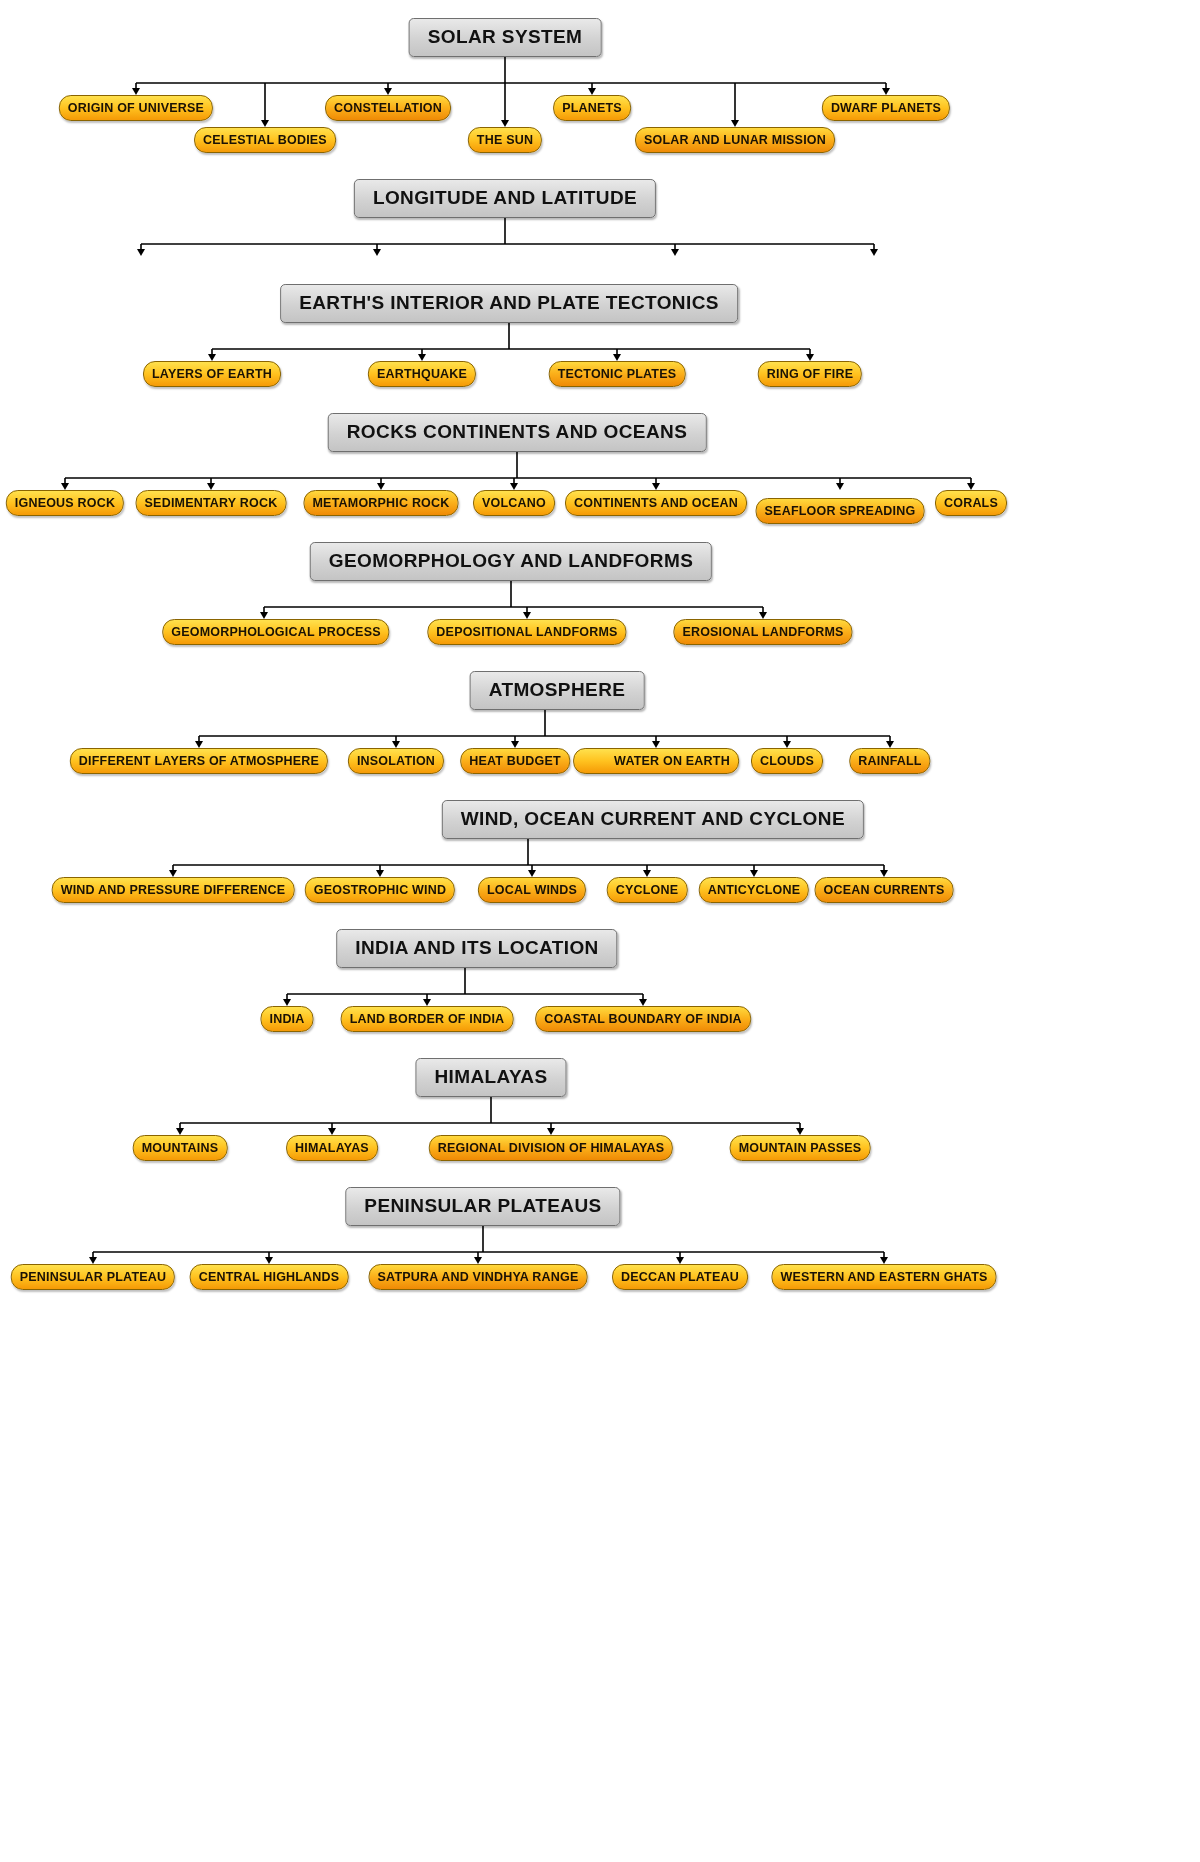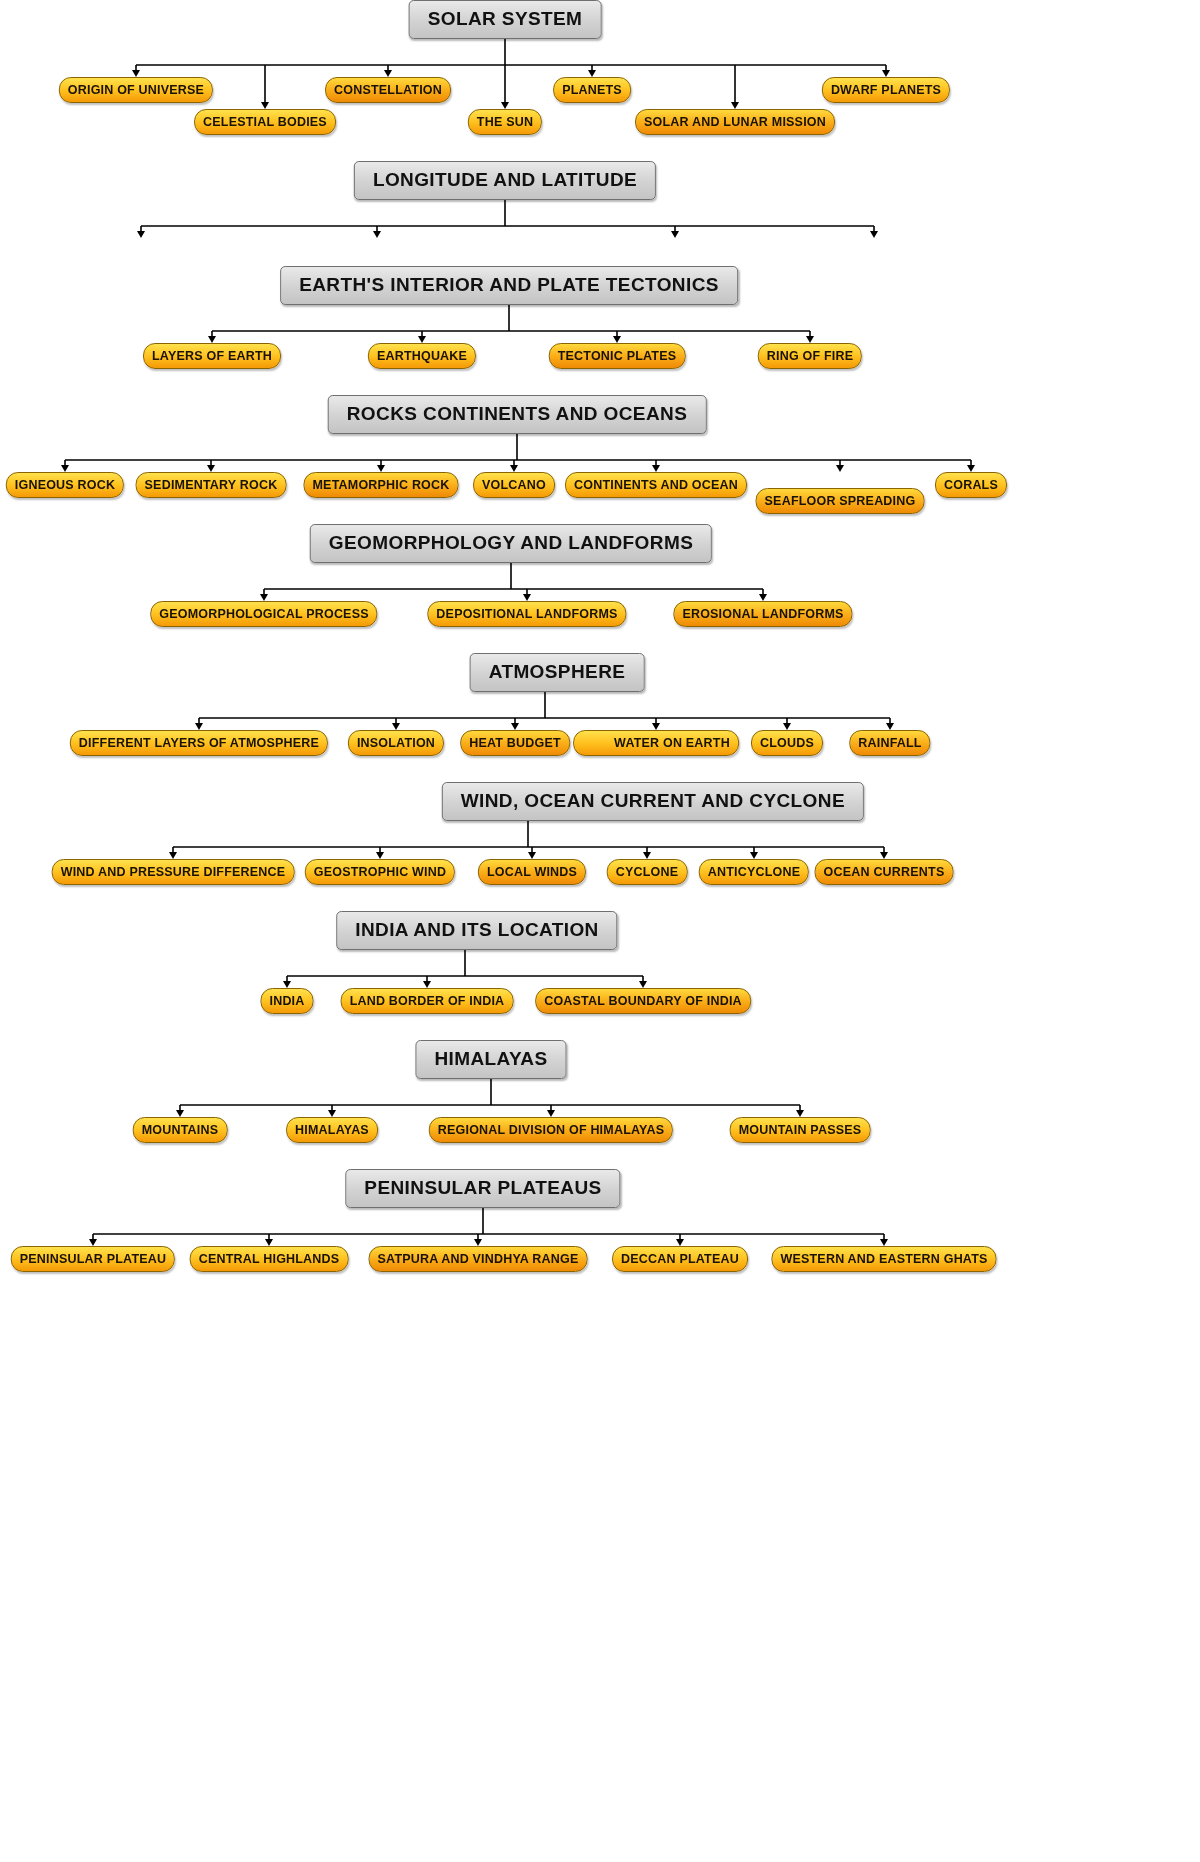--- a/index.html
+++ b/index.html
@@ -74,21 +74,21 @@
   }
   .child-node.warm {
     background: linear-gradient(180deg, #ffd93d 0%, #fbb01a 48%, #ef8a05 100%);
   }
 </style>
 </head>
 <body>
 
 <div id="root">
     <div class="section">
-      <div class="parent-row" style="justify-content: flex-start; padding-left: 0px;">
+      <div class="parent-row" style="padding-top: 18px; justify-content: flex-start; padding-left: 0px;">
         <div class="parent-node" style="position: relative; left: 0px; margin-left: 505px; transform: translateX(-50%);">SOLAR SYSTEM</div>
       </div>
       <div class="connector">
         <svg width="1200" height="80">
           <line x1="505" y1="0" x2="505" y2="26" stroke="#000000" stroke-width="1.6"></line>
           <line x1="136" y1="26" x2="886" y2="26" stroke="#000000" stroke-width="1.6"></line>
           <line x1="136" y1="26" x2="136" y2="36" stroke="#000000" stroke-width="1.6"></line>
           <polygon points="132,31 140,31 136,38" fill="#000000"></polygon>
           <line x1="265" y1="26" x2="265" y2="68" stroke="#000000" stroke-width="1.6"></line>
           <polygon points="261,63 269,63 265,70" fill="#000000"></polygon>
@@ -181,42 +181,42 @@
           <line x1="971" y1="26" x2="971" y2="36" stroke="#000000" stroke-width="1.6"></line>
           <polygon points="967,31 975,31 971,38" fill="#000000"></polygon>
         </svg>
       </div>
       <div class="children-row" style="height: 34px; margin-top: -10px;">
         <div class="child-node" style="left: 65px; top: 0px;">IGNEOUS ROCK</div>
         <div class="child-node" style="left: 211px; top: 0px;">SEDIMENTARY ROCK</div>
         <div class="child-node warm" style="left: 381px; top: 0px;">METAMORPHIC ROCK</div>
         <div class="child-node" style="left: 514px; top: 0px;">VOLCANO</div>
         <div class="child-node" style="left: 656px; top: 0px;">CONTINENTS AND OCEAN</div>
-        <div class="child-node warm" style="left: 840px; top: 16px; text-align: center;">SEAFLOOR SPREADING</div>
+        <div class="child-node warm" style="left: 840px; top: 8px; text-align: center;">SEAFLOOR SPREADING</div>
         <div class="child-node" style="left: 971px; top: 0px;">CORALS</div>
       </div>
     </div>
     <div class="section">
       <div class="parent-row" style="padding-top: 18px; justify-content: flex-start; padding-left: 0px;">
         <div class="parent-node" style="position: relative; left: 0px; margin-left: 511px; transform: translateX(-50%);">GEOMORPHOLOGY AND LANDFORMS</div>
       </div>
       <div class="connector">
         <svg width="1200" height="48">
           <line x1="511" y1="0" x2="511" y2="26" stroke="#000000" stroke-width="1.6"></line>
           <line x1="264" y1="26" x2="763" y2="26" stroke="#000000" stroke-width="1.6"></line>
           <line x1="264" y1="26" x2="264" y2="36" stroke="#000000" stroke-width="1.6"></line>
           <polygon points="260,31 268,31 264,38" fill="#000000"></polygon>
           <line x1="527" y1="26" x2="527" y2="36" stroke="#000000" stroke-width="1.6"></line>
           <polygon points="523,31 531,31 527,38" fill="#000000"></polygon>
           <line x1="763" y1="26" x2="763" y2="36" stroke="#000000" stroke-width="1.6"></line>
           <polygon points="759,31 767,31 763,38" fill="#000000"></polygon>
         </svg>
       </div>
       <div class="children-row" style="height: 34px; margin-top: -10px;">
-        <div class="child-node" style="left: 264px; top: 0px;">GEOMORPHOLOGICAL PROCESS</div>
+        <div class="child-node" style="left: 276px; top: 0px;">GEOMORPHOLOGICAL PROCESS</div>
         <div class="child-node" style="left: 527px; top: 0px;">DEPOSITIONAL LANDFORMS</div>
         <div class="child-node warm" style="left: 763px; top: 0px;">EROSIONAL LANDFORMS</div>
       </div>
     </div>
     <div class="section">
       <div class="parent-row" style="padding-top: 18px; justify-content: flex-start; padding-left: 12px;">
         <div class="parent-node" style="position: relative; left: 0px; margin-left: 545px; transform: translateX(-50%);">ATMOSPHERE</div>
       </div>
       <div class="connector">
         <svg width="1200" height="48">

